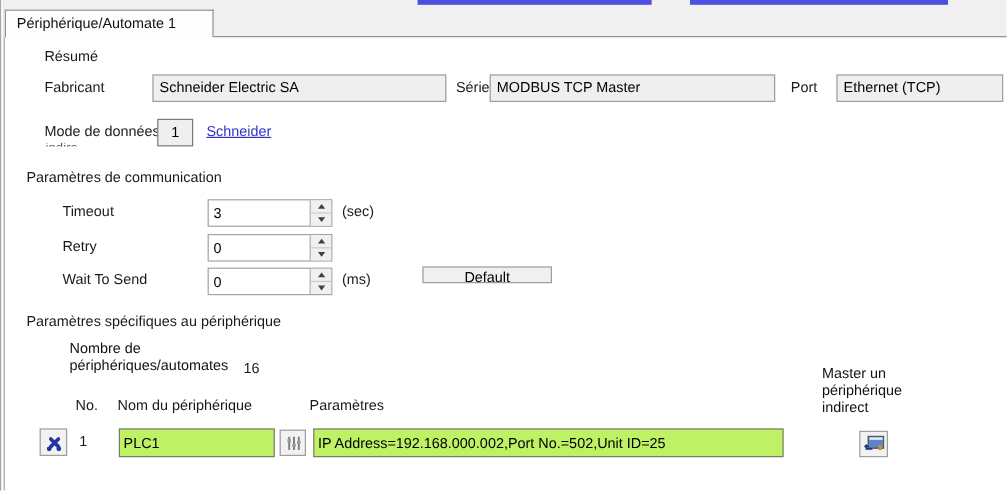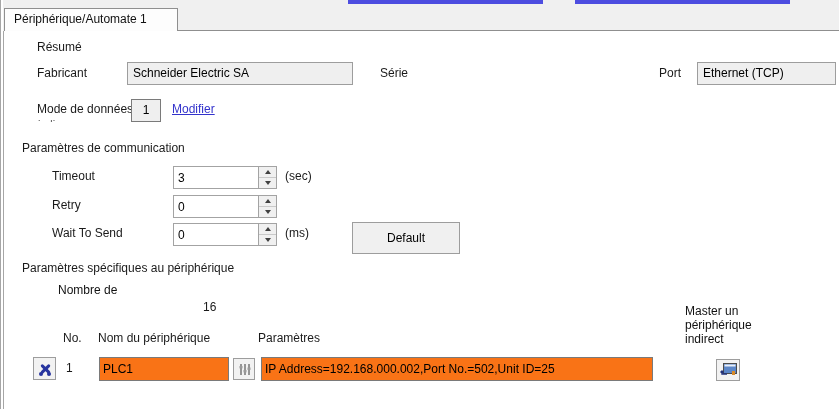--- a/index.html
+++ b/index.html
@@ -25,21 +25,21 @@
   .spin-field input{flex:1;border:none;outline:none;padding:0 0 0 4px;font:12px "Liberation Sans",sans-serif;background:transparent;min-width:0;}
   .spin-col{width:17px;display:flex;flex-direction:column;border-left:1px solid #a3a3a3;}
   .spin-btn{flex:1;background:#f0f0f0;border:none;display:flex;align-items:center;justify-content:center;padding:0;cursor:pointer;}
   .spin-btn + .spin-btn{border-top:1px solid #c9c9c9;}
   .tri-up{width:0;height:0;border-left:3px solid transparent;border-right:3px solid transparent;border-bottom:4px solid #404040;}
   .tri-dn{width:0;height:0;border-left:3px solid transparent;border-right:3px solid transparent;border-top:4px solid #404040;}
   
   .btn{box-sizing:border-box;background:#f0f0f0;border:1px solid #9d9d9d;text-align:center;cursor:pointer;color:#000;font:12px "Liberation Sans",sans-serif;}
   .icon-btn{box-sizing:border-box;background:#f2f2f2;border:1px solid #9d9d9d;display:flex;align-items:center;justify-content:center;cursor:pointer;padding:0;}
   
-  .txt-input{box-sizing:border-box;background:#f97316;border:1px solid #7a7a7a;font:12px "Liberation Sans",sans-serif;padding:0 3px;color:#000;}
+  .txt-input{box-sizing:border-box;background:#bef264;border:1px solid #7a7a7a;font:12px "Liberation Sans",sans-serif;padding:0 3px;color:#000;}
   
   .tools-icon{position:relative;width:14px;height:14px;}
   .tools-icon i{position:absolute;left:6px;top:1px;width:3px;height:12px;background:#27349f;border-radius:2px;}
   .tools-icon i:nth-child(1){transform:rotate(45deg);}
   .tools-icon i:nth-child(2){transform:rotate(-45deg);}
   .tools-icon b{position:absolute;width:4px;height:4px;border-radius:50%;background:#27349f;bottom:0;}
   .tools-icon b:nth-child(3){left:1px;}
   .tools-icon b:nth-child(4){right:1px;}
   .wrap-label{line-height:14px;color:#111;}
 </style>
@@ -51,29 +51,30 @@
   <div class="abs left-edge"></div>
   <div class="abs top-strip"></div>
   <div class="abs clipped-link" style="left:348px;width:195px;"></div>
   <div class="abs clipped-link" style="left:575px;width:215px;"></div>
   <div class="abs tab">Périphérique/Automate 1</div>
   <div class="abs tab-baseline"></div>
 
   <div class="abs label" style="left:37px;top:40px;">Résumé</div>
 
   <div class="abs label" style="left:37px;top:66px;">Fabricant</div>
-  <div class="abs ro-field" style="left:127px;top:62px;width:226px;">Schneider Electric SA</div>
+  <div class="abs ro-field" style="left:127px;top:62px;width:245px;">Schneider Electric SA</div>
   <div class="abs label" style="left:380px;top:66px;">Série</div>
+  <div class="abs ro-field" style="left:408px;top:62px;width:238px;">MODBUS TCP Master</div>
   <div class="abs label" style="left:659px;top:66px;">Port</div>
   <div class="abs ro-field" style="left:697px;top:62px;width:139px;">Ethernet (TCP)</div>
 
   <div class="abs label" style="left:37px;top:102px;">Mode de données</div>
   <div class="abs clip-remnant" style="left:38px;top:119px;">indirect</div>
   <div class="abs mode-box" style="left:131px;top:99px;">1</div>
-  <a class="abs link" style="left:172px;top:102px;">Modifier</a>
+  <a class="abs link" style="left:172px;top:102px;">Schneider</a>
 
   <div class="abs label" style="left:22px;top:141px;">Paramètres de communication</div>
 
   <div class="abs label" style="left:52px;top:169px;">Timeout</div>
   <div class="abs spin-field" style="left:173px;top:166px;">
     <input value="3" style="">
     <span class="spin-col">
         <button class="spin-btn">
           <span class="tri-up"></span>
         </button>
@@ -104,26 +105,27 @@
         <button class="spin-btn">
           <span class="tri-up"></span>
         </button>
         <button class="spin-btn">
           <span class="tri-dn"></span>
         </button>
       </span>
   </div>
   <div class="abs label" style="left:285px;top:226px;">(ms)</div>
 
-  <button class="abs btn" style="left:352px;top:222px;width:108px;height:32px;">Default</button>
+  <button class="abs btn" style="left:352px;top:222px;width:108px;height:14px;">Default</button>
 
   <div class="abs label" style="left:22px;top:261px;">Paramètres spécifiques au périphérique</div>
 
   <div class="abs wrap-label" style="left:58px;top:283px;">
     <div>Nombre de</div>
+    <div>périphériques/automates</div>
   </div>
   <div class="abs label" style="left:203px;top:300px;">16</div>
 
   <div class="abs wrap-label" style="left:685px;top:304px;width:86px;">Master un périphérique indirect</div>
   <button class="abs icon-btn" style="left:716px;top:359px;width:24px;height:22px;">
     <svg width="17" height="15" viewBox="0 0 17 15">
       <rect x="3.5" y="0.5" width="13" height="10" fill="#5b86c8" stroke="#4a4a4a"></rect>
       <rect x="4.5" y="1.5" width="11" height="2" fill="#e8eef8"></rect>
       <rect x="12" y="8" width="3" height="4" fill="#d88a2a"></rect>
       <path d="M7 11 L2 11 L2 8 M0.5 9.5 L2 8 L3.5 9.5" stroke="#1f2f7a" fill="none" stroke-width="1.4"></path>

